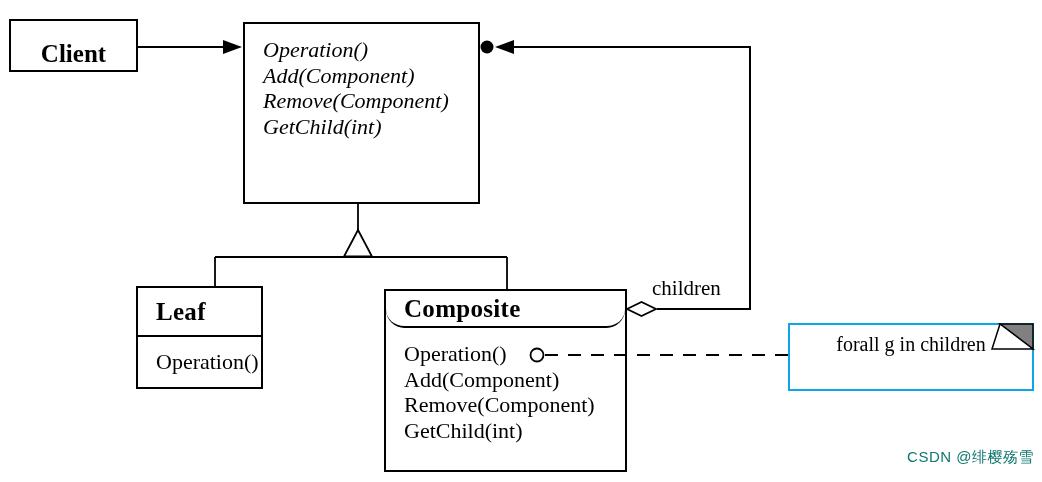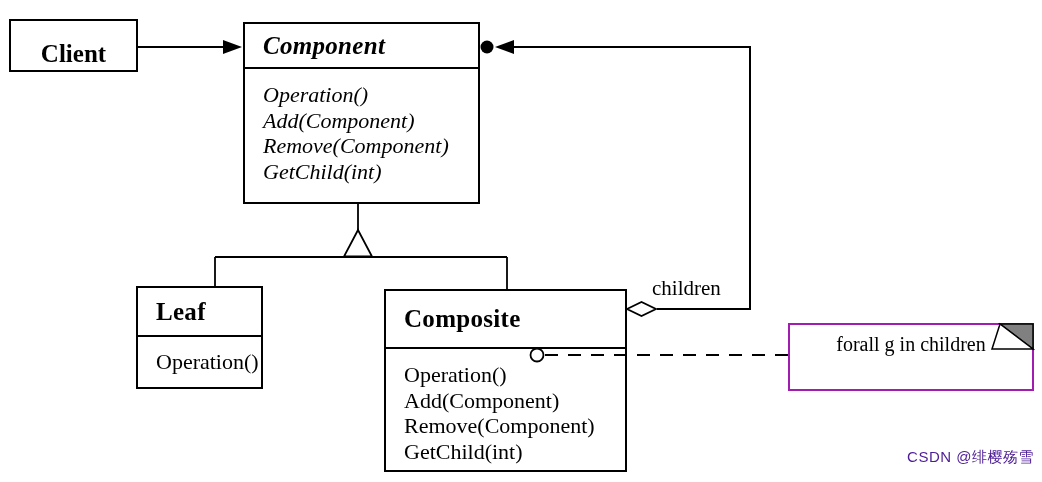--- a/index.html
+++ b/index.html
@@ -47,65 +47,64 @@
   .abstract .methods{font-style:italic;}
 
   
   .box-client{left:9px;top:19px;width:129px;height:53px;}
   .box-component{left:243px;top:22px;width:237px;height:182px;}
   .box-component .class-header{height:45px;}
   .box-leaf{left:136px;top:286px;width:127px;height:103px;}
   .box-leaf .class-header{height:49px;}
   .box-leaf .methods{padding-top:12px;}
   .box-composite{left:384px;top:289px;width:243px;height:183px;}
-  .box-composite .class-header{height:58px;}
+  .box-composite .class-header{height:37px;border-radius:20px;}
 
   .note-box{
     position:absolute;
     left:788px;top:323px;width:246px;height:68px;
-    border:2px solid #a21caf;
+    border:2px solid #0ea5e9;
     box-sizing:border-box;
     background:#fff;
     text-align:center;
     font-size:20px;
     line-height:25px;
     padding-top:7px;
   }
   .children-label{
     position:absolute;
     left:652px;top:276px;
     font-size:21px;
     text-align:center;
   }
   .watermark{
     position:absolute;
     right:8px;top:448px;
     font-family:"Liberation Sans",sans-serif;
     font-size:15px;
-    color:#4c1d95;
+    color:#0f766e;
     letter-spacing:0.5px;
   }
   svg.overlay{
     position:absolute;
     left:0;top:0;width:1042px;height:482px;
     pointer-events:none;
     z-index:5;
   }
 </style>
 </head>
 <body>
 
 <div class="canvas">
 
   <div class="uml-class box-client">
     <div class="single-title">Client</div>
   </div>
 
   <div class="uml-class abstract box-component">
-    <div class="class-header">Component</div>
     <div class="methods">
       <div>Operation()</div>
       <div>Add(Component)</div>
       <div>Remove(Component)</div>
       <div>GetChild(int)</div>
     </div>
   </div>
 
   <div class="uml-class box-leaf">
     <div class="class-header">Leaf</div>

